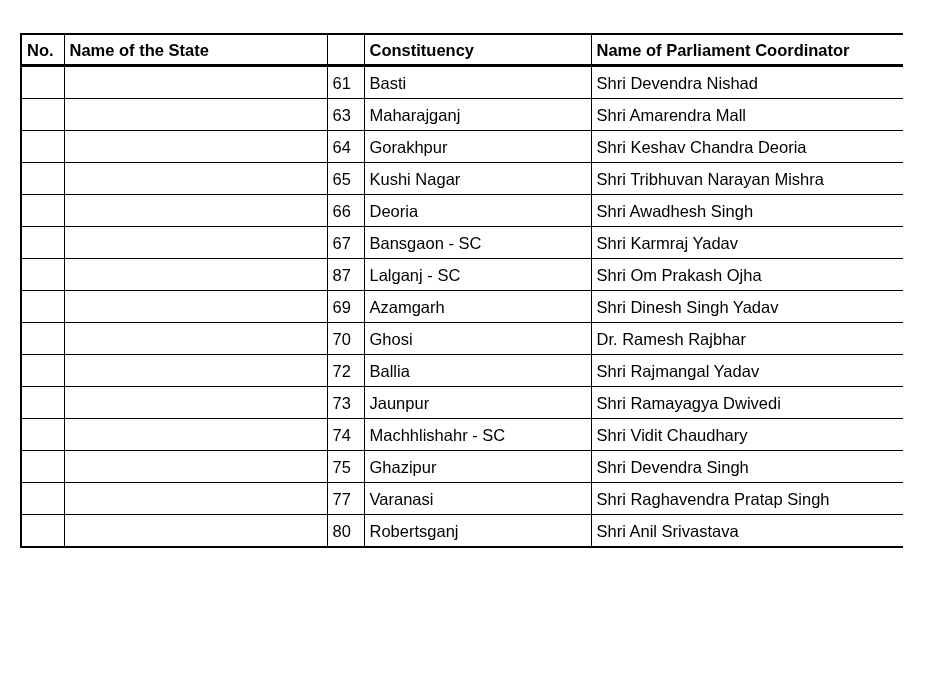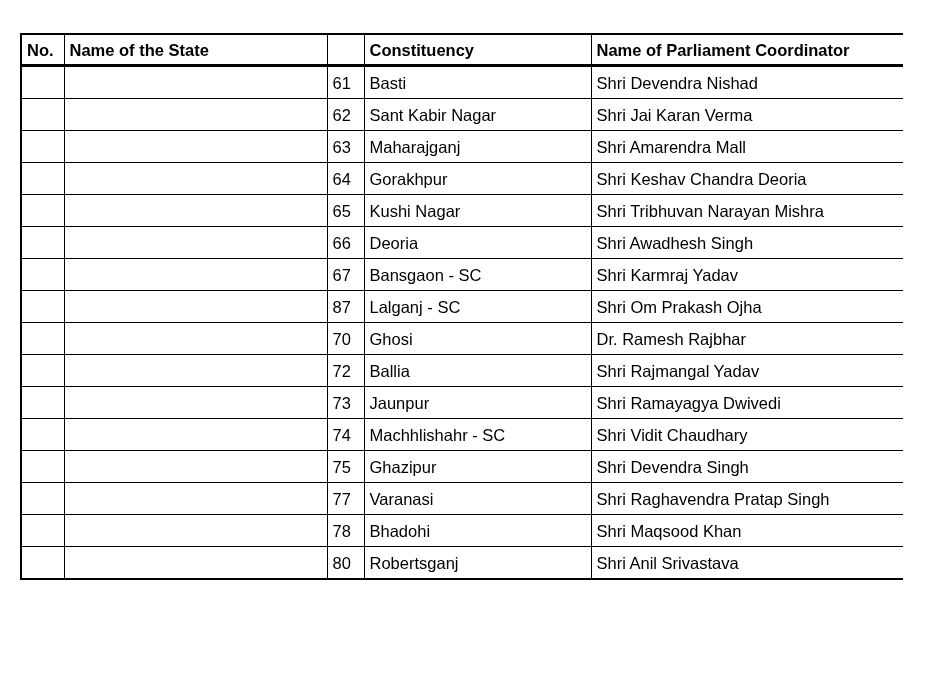--- a/index.html
+++ b/index.html
@@ -98,27 +98,20 @@
         <tr>
           <td class="empty-cell"></td>
           <td class="empty-cell"></td>
           <td>61</td>
           <td>Basti</td>
           <td>Shri Devendra Nishad</td>
         </tr>
         <tr>
           <td class="empty-cell"></td>
           <td class="empty-cell"></td>
-          <td>62</td>
-          <td>Sant Kabir Nagar</td>
-          <td>Shri Jai Karan Verma</td>
-        </tr>
-        <tr>
-          <td class="empty-cell"></td>
-          <td class="empty-cell"></td>
           <td>63</td>
           <td>Maharajganj</td>
           <td>Shri Amarendra Mall</td>
         </tr>
         <tr>
           <td class="empty-cell"></td>
           <td class="empty-cell"></td>
           <td>64</td>
           <td>Gorakhpur</td>
           <td>Shri Keshav Chandra Deoria</td>
@@ -147,20 +140,27 @@
         <tr>
           <td class="empty-cell"></td>
           <td class="empty-cell"></td>
           <td>87</td>
           <td>Lalganj - SC</td>
           <td>Shri Om Prakash Ojha</td>
         </tr>
         <tr>
           <td class="empty-cell"></td>
           <td class="empty-cell"></td>
+          <td>69</td>
+          <td>Azamgarh</td>
+          <td>Shri Dinesh Singh Yadav</td>
+        </tr>
+        <tr>
+          <td class="empty-cell"></td>
+          <td class="empty-cell"></td>
           <td>70</td>
           <td>Ghosi</td>
           <td>Dr. Ramesh Rajbhar</td>
         </tr>
         <tr>
           <td class="empty-cell"></td>
           <td class="empty-cell"></td>
           <td>72</td>
           <td>Ballia</td>
           <td>Shri Rajmangal Yadav</td>
@@ -189,27 +189,20 @@
         <tr>
           <td class="empty-cell"></td>
           <td class="empty-cell"></td>
           <td>77</td>
           <td>Varanasi</td>
           <td>Shri Raghavendra Pratap Singh</td>
         </tr>
         <tr>
           <td class="empty-cell"></td>
           <td class="empty-cell"></td>
-          <td>78</td>
-          <td>Bhadohi</td>
-          <td>Shri Maqsood Khan</td>
-        </tr>
-        <tr>
-          <td class="empty-cell"></td>
-          <td class="empty-cell"></td>
           <td>80</td>
           <td>Robertsganj</td>
           <td>Shri Anil Srivastava</td>
         </tr>
       </tbody>
   </table>
 
 </div>
 
 </body></html>

